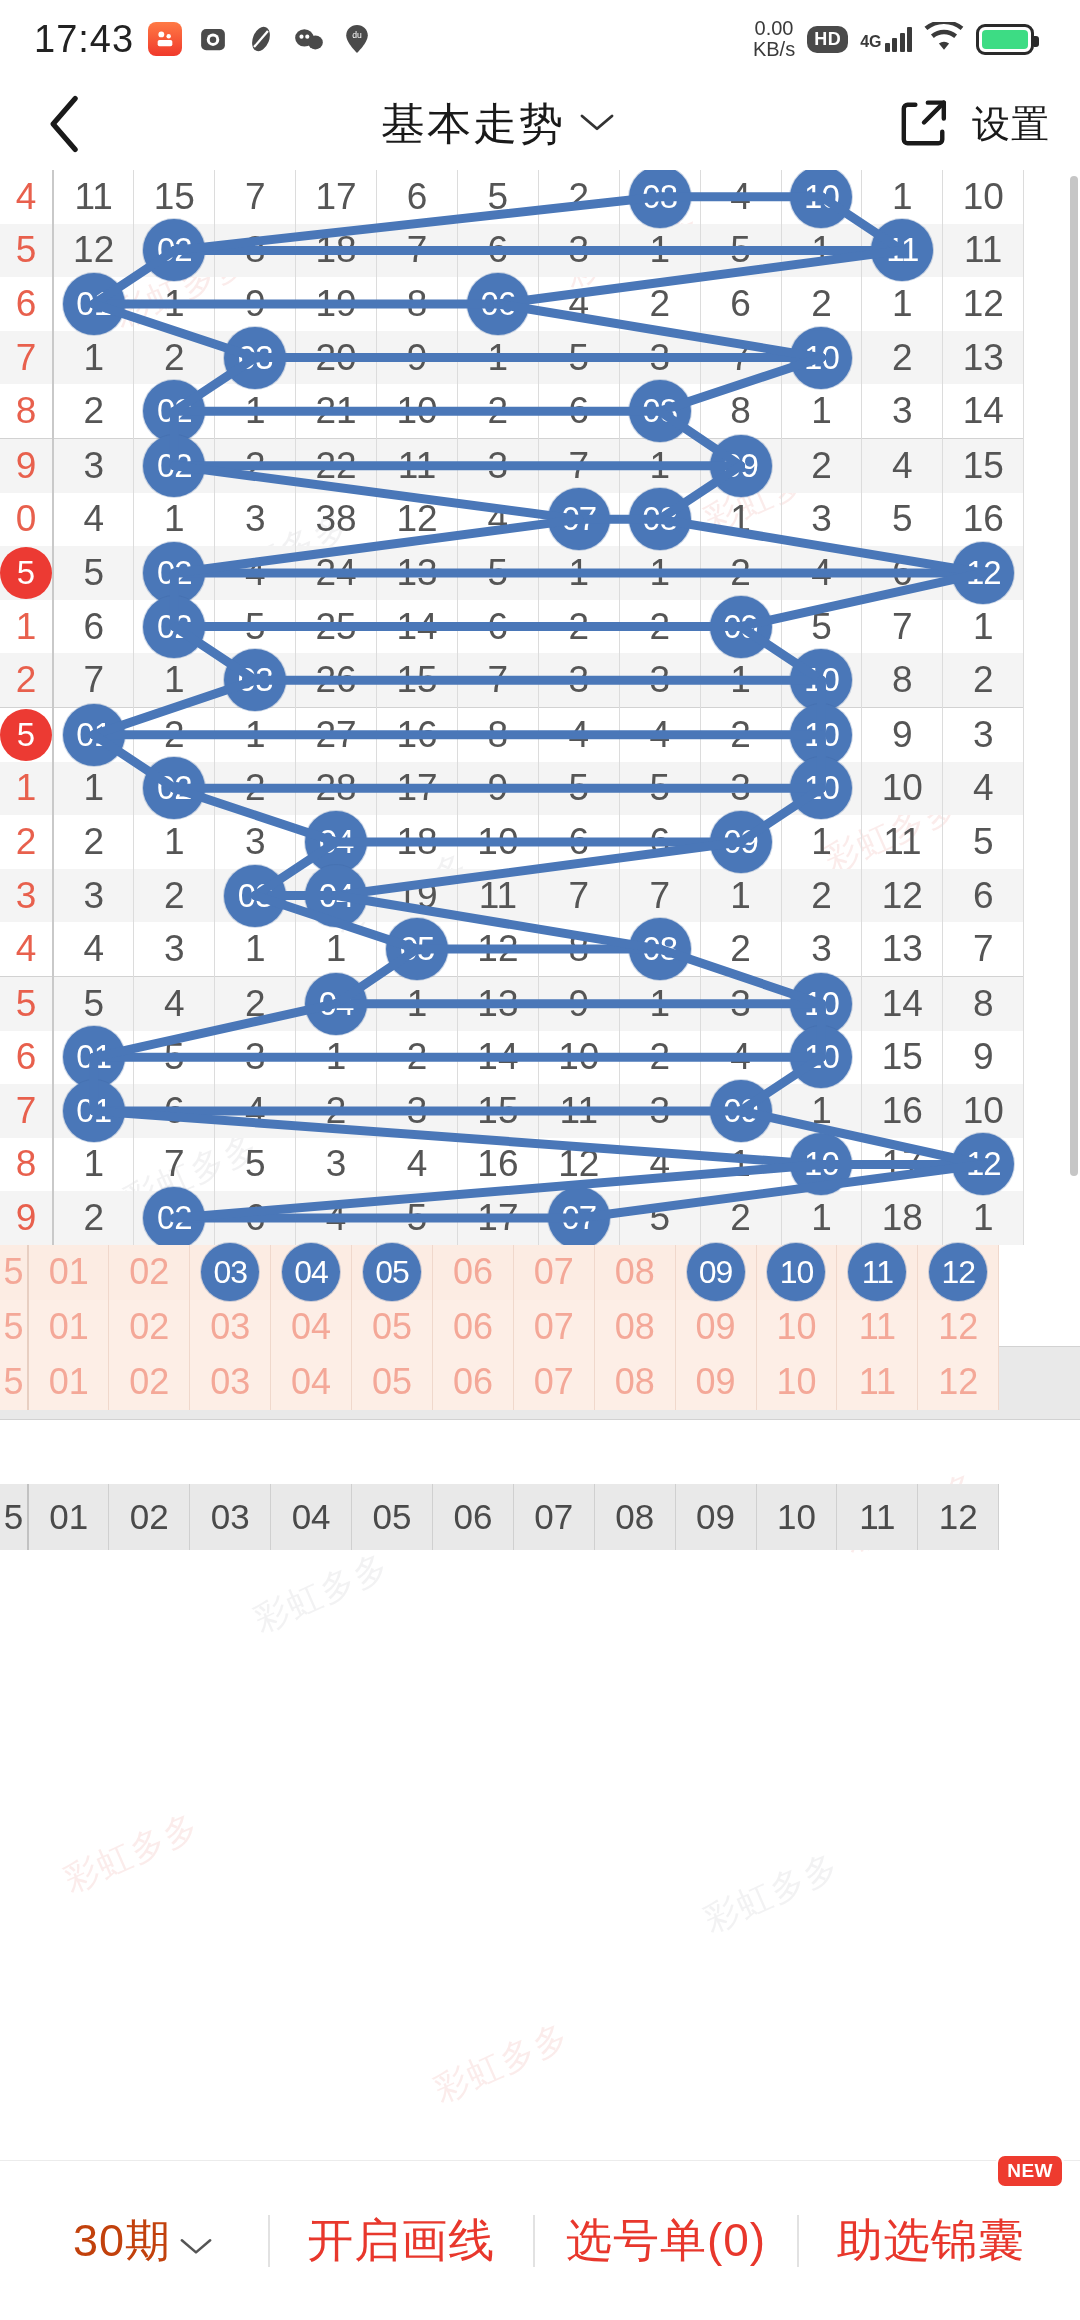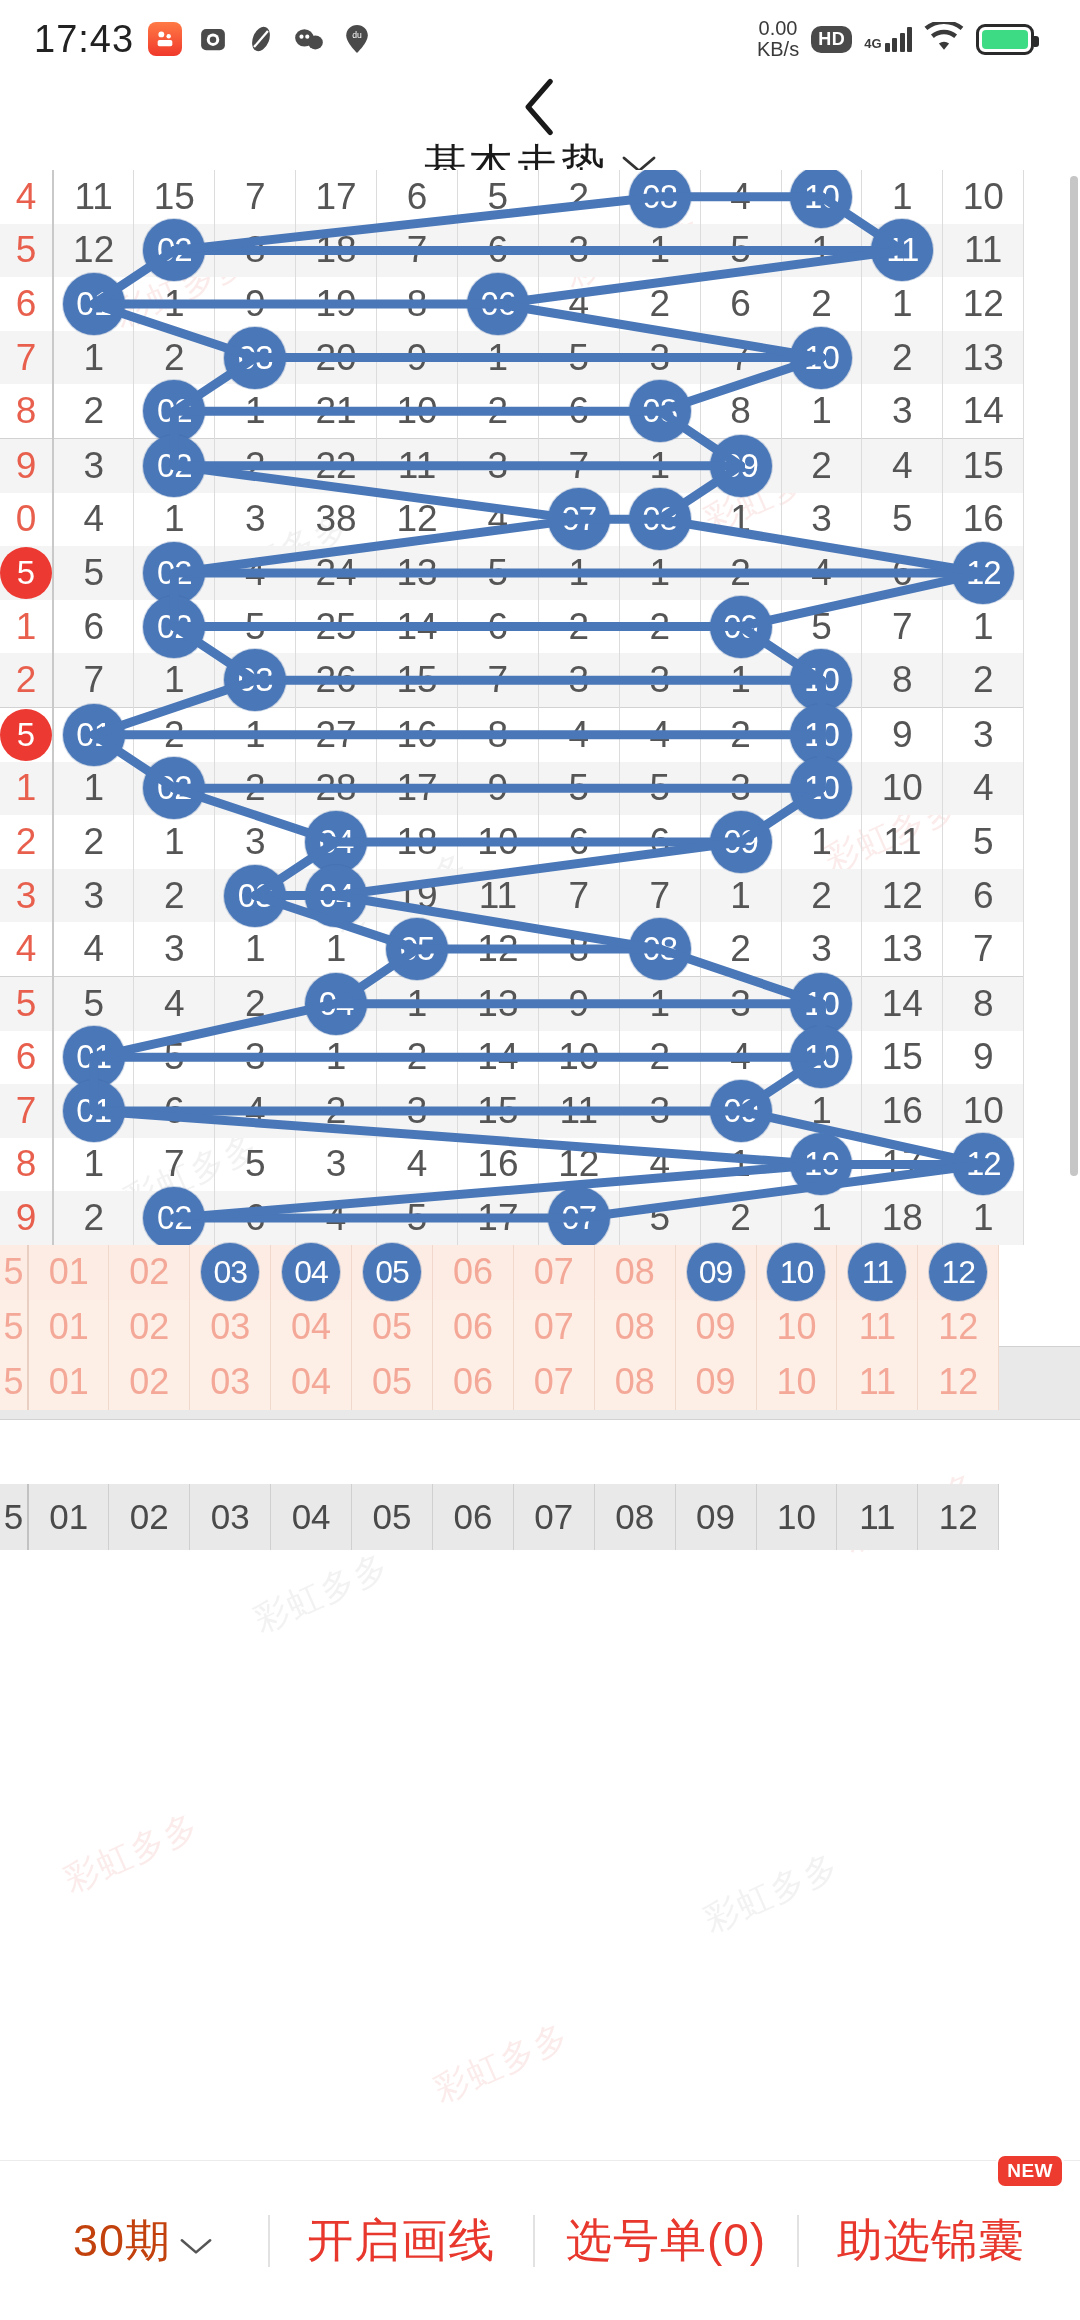--- a/index.html
+++ b/index.html
@@ -19,32 +19,32 @@
   }
   .sb-left{display:flex;align-items:center;gap:14px;}
   .sb-time{font-size:38px;color:#222;letter-spacing:1px;font-weight:400;}
   .sb-ico{width:34px;height:34px;display:inline-flex;align-items:center;justify-content:center;}
   .ico-red{background:linear-gradient(180deg,#ff7a45,#f0392b);border-radius:8px;color:#fff;font-size:17px;font-weight:bold;}
   .ico-gray{color:#4a4a4a;font-size:30px;line-height:1;}
   .sb-right{display:flex;align-items:center;gap:12px;}
   .kbs{font-size:20px;color:#3a3a3a;line-height:1.05;text-align:center;}
   .hd-badge{background:#4a4a4a;color:#fff;font-size:18px;font-weight:bold;border-radius:10px;padding:3px 7px;letter-spacing:.5px;}
   .net4g{display:flex;align-items:flex-end;gap:3px;color:#3a3a3a;}
-  .net4g .g{font-size:13px;font-weight:bold;line-height:1;margin-bottom:2px;}
+  .net4g .g{font-size:16px;font-weight:bold;line-height:1;margin-bottom:2px;}
   .bars{display:flex;align-items:flex-end;gap:2.5px;}
   .bars i{display:block;width:5px;background:#3a3a3a;border-radius:1px;}
   .wifi{color:#3a3a3a;}
   .batt{width:58px;height:31px;border:3px solid #2a2a2a;border-radius:9px;position:relative;padding:3px;box-sizing:border-box;}
   .batt::after{content:"";position:absolute;right:-8px;top:9px;width:5px;height:11px;background:#2a2a2a;border-radius:0 3px 3px 0;}
   .batt i{display:block;width:100%;height:100%;background:#3ddc84;border-radius:4px;}
 
   
   .navbar{
     position:absolute;left:0;top:78px;width:1080px;height:92px;
-    display:flex;align-items:center;background:#fff;box-sizing:border-box;padding:0 30px;flex-direction:column;
+    display:flex;align-items:center;background:#fff;box-sizing:border-box;padding:0 30px;
   }
   .nav-back{width:70px;height:70px;display:flex;align-items:center;justify-content:center;color:#222;}
   .nav-center{flex:1;display:flex;align-items:center;justify-content:center;gap:14px;}
   .nav-title{font-size:44px;color:#1a1a1a;letter-spacing:2px;}
   .nav-right{display:flex;align-items:center;gap:20px;}
   .nav-share{width:56px;height:56px;display:flex;align-items:center;justify-content:center;color:#1a1a1a;}
   .nav-set{font-size:38px;color:#1a1a1a;letter-spacing:1px;}
 
   
   .tablewrap{

